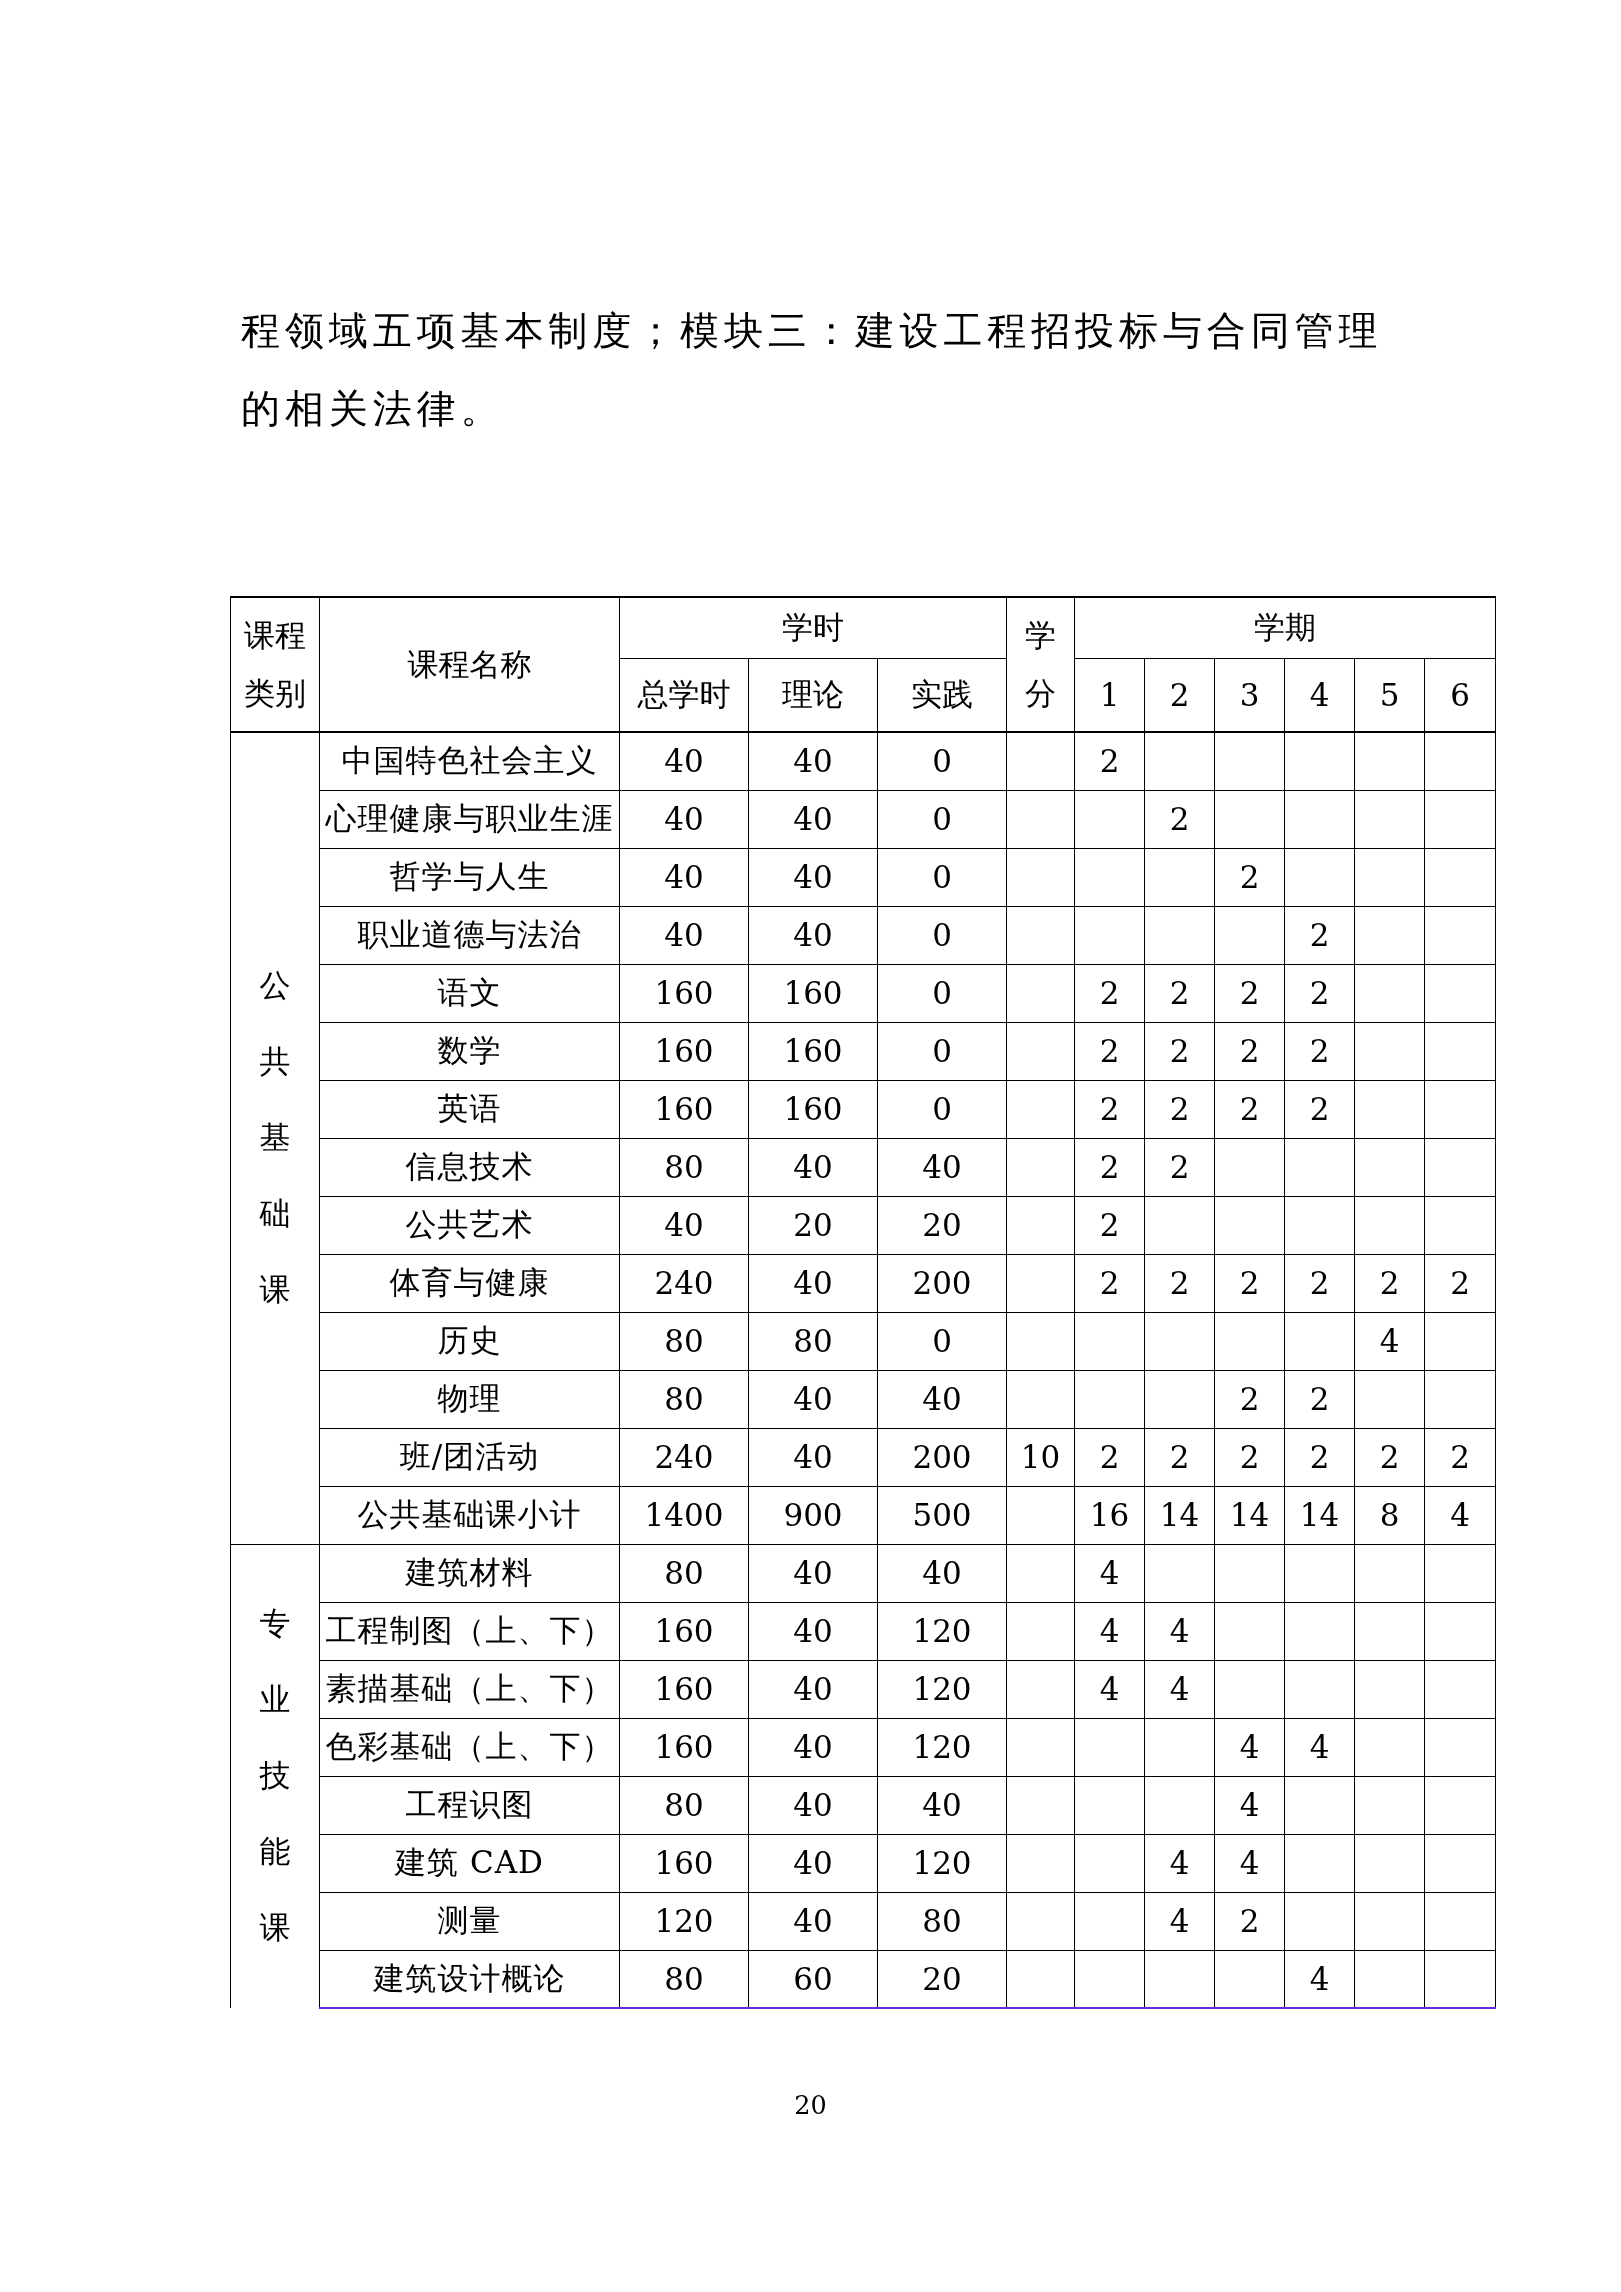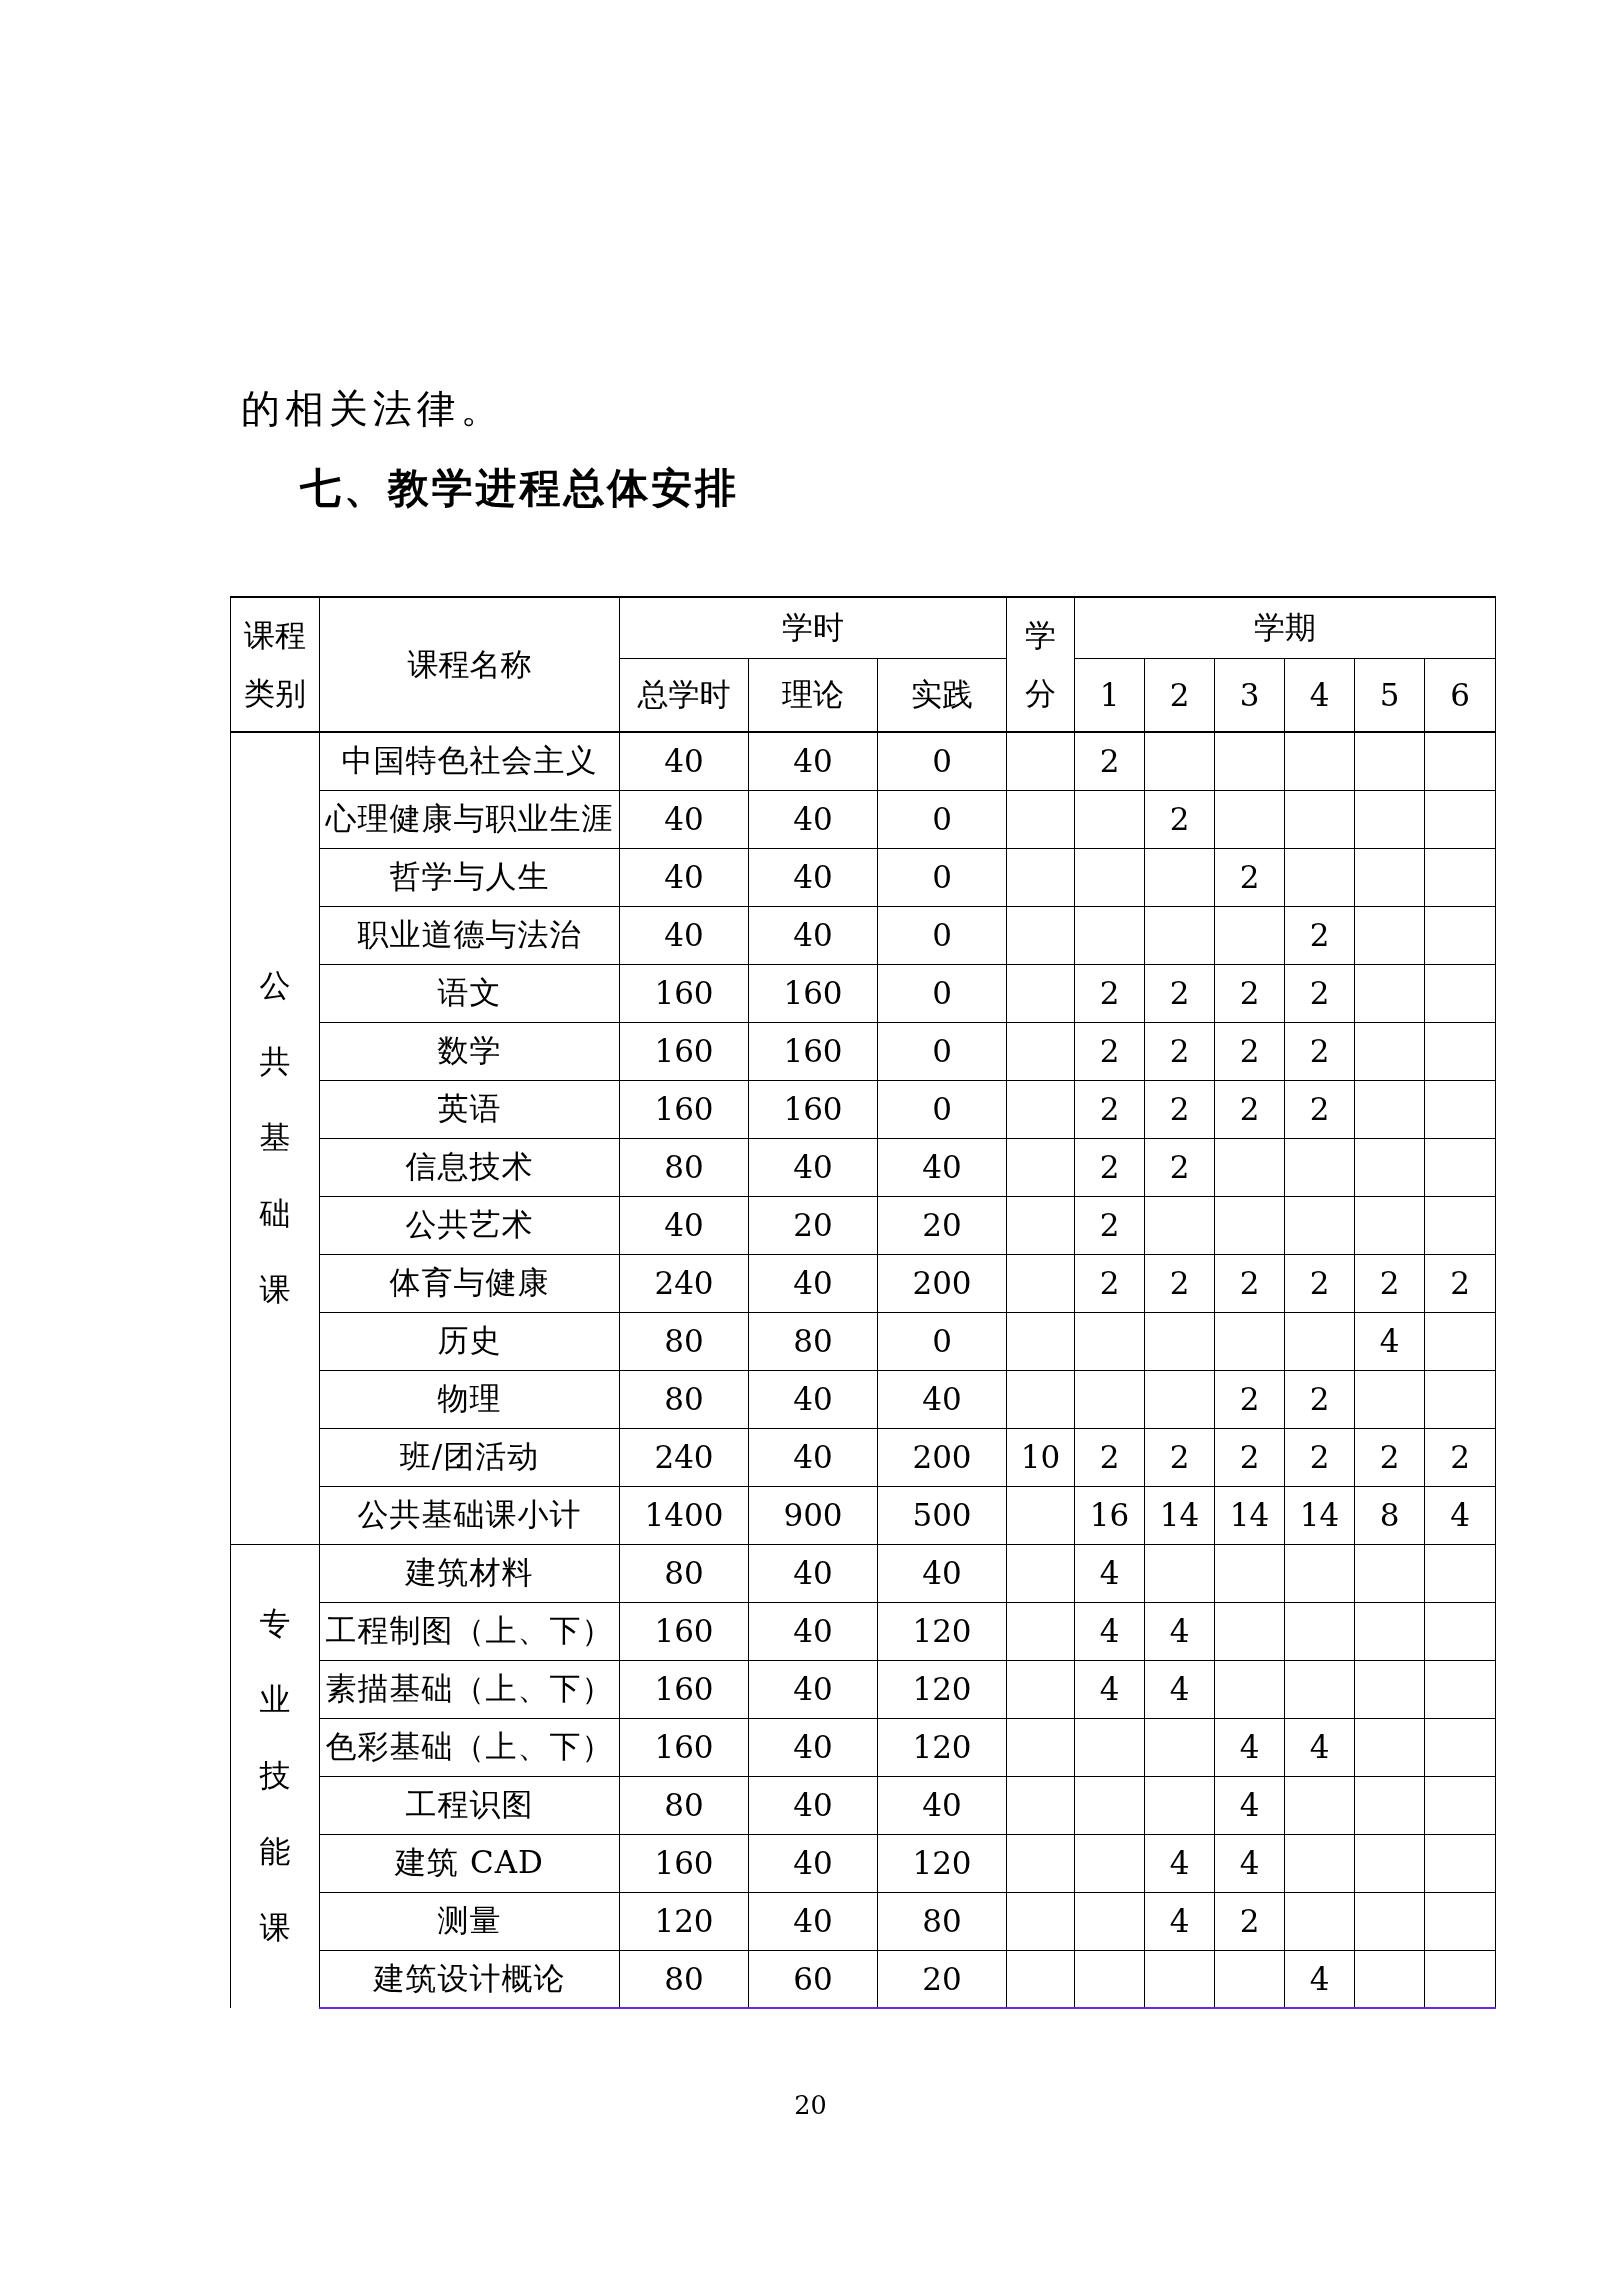--- a/index.html
+++ b/index.html
@@ -74,23 +74,23 @@
     width:100%;
     text-align:center;
     font-size:25.5px;
   }
 </style>
 </head>
 <body>
 
 <div class="page">
 
+  <div class="para-line l1">程领域五项基本制度；模块三：建设工程招投标与合同管理</div>
   <div class="para-line l2">的相关法律。</div>
 
-  <h2 class="heading">七、教学进程总体安排</h2>
 
   <table class="schedule">
     <colgroup>
       <col style="width:89px">
         <col style="width:300px">
         <col style="width:129px">
       <col style="width:129px">
         <col style="width:129px">
         <col style="width:68px">
       <col style="width:70px">

